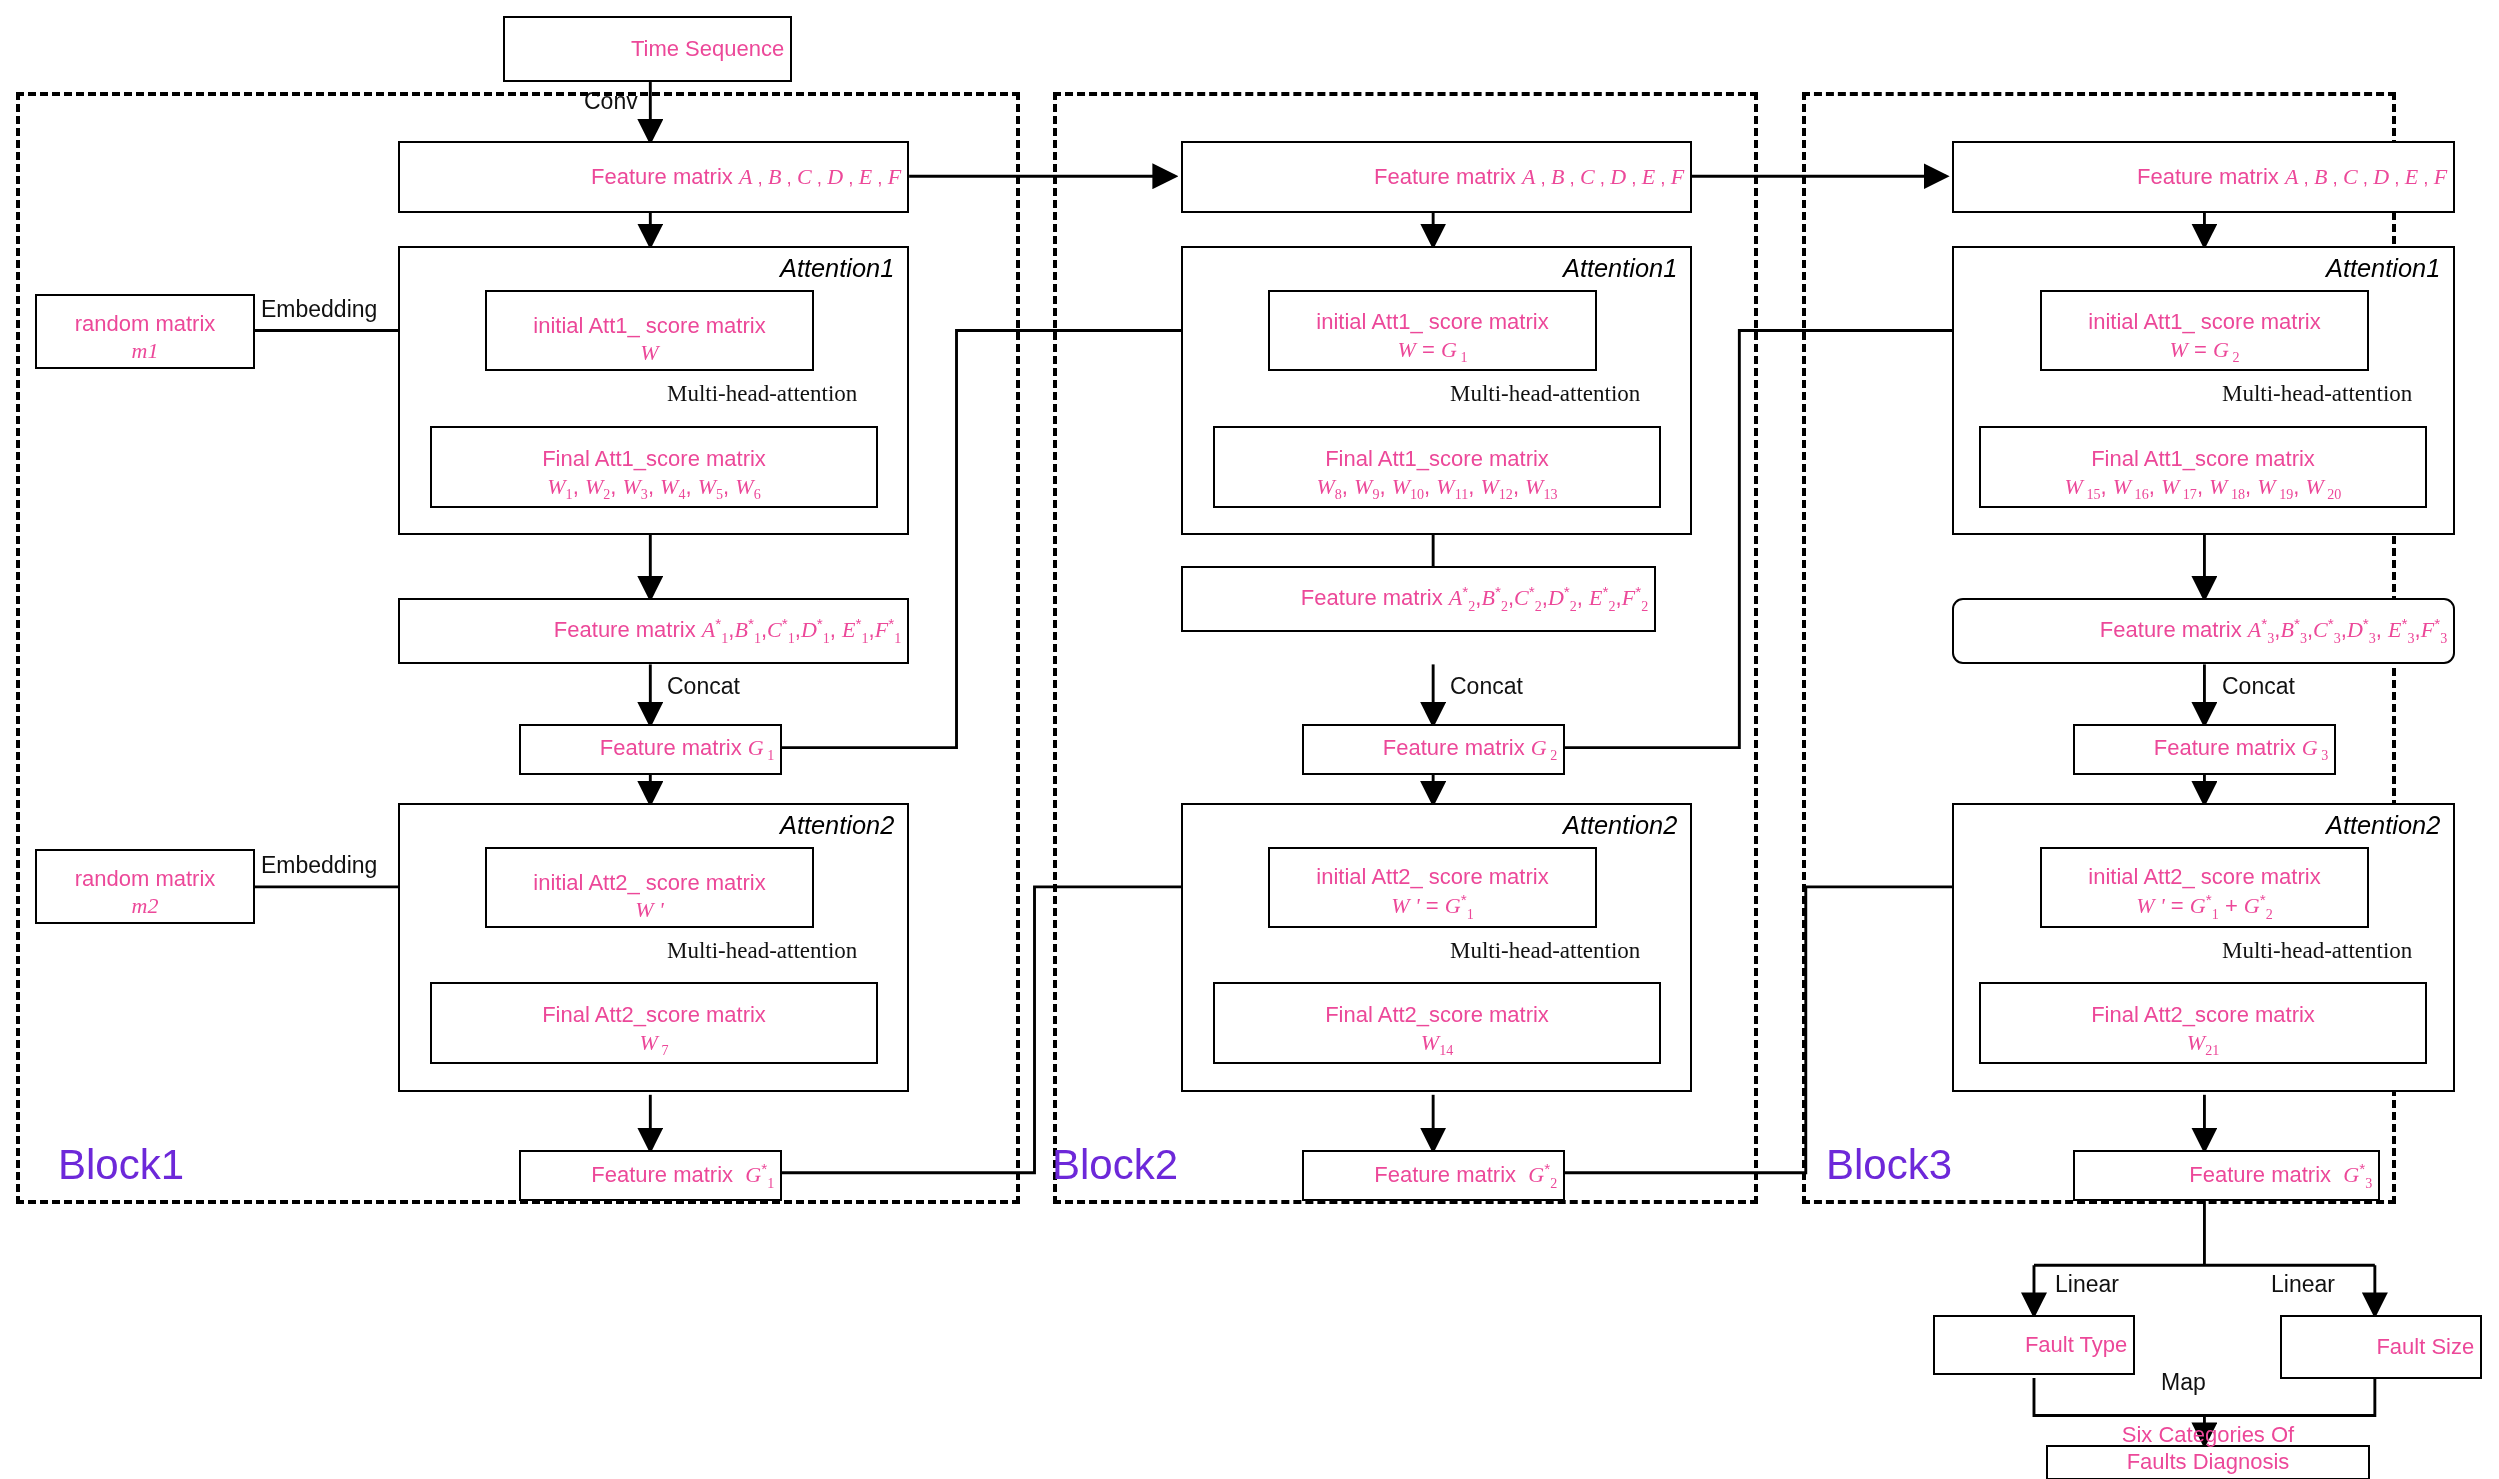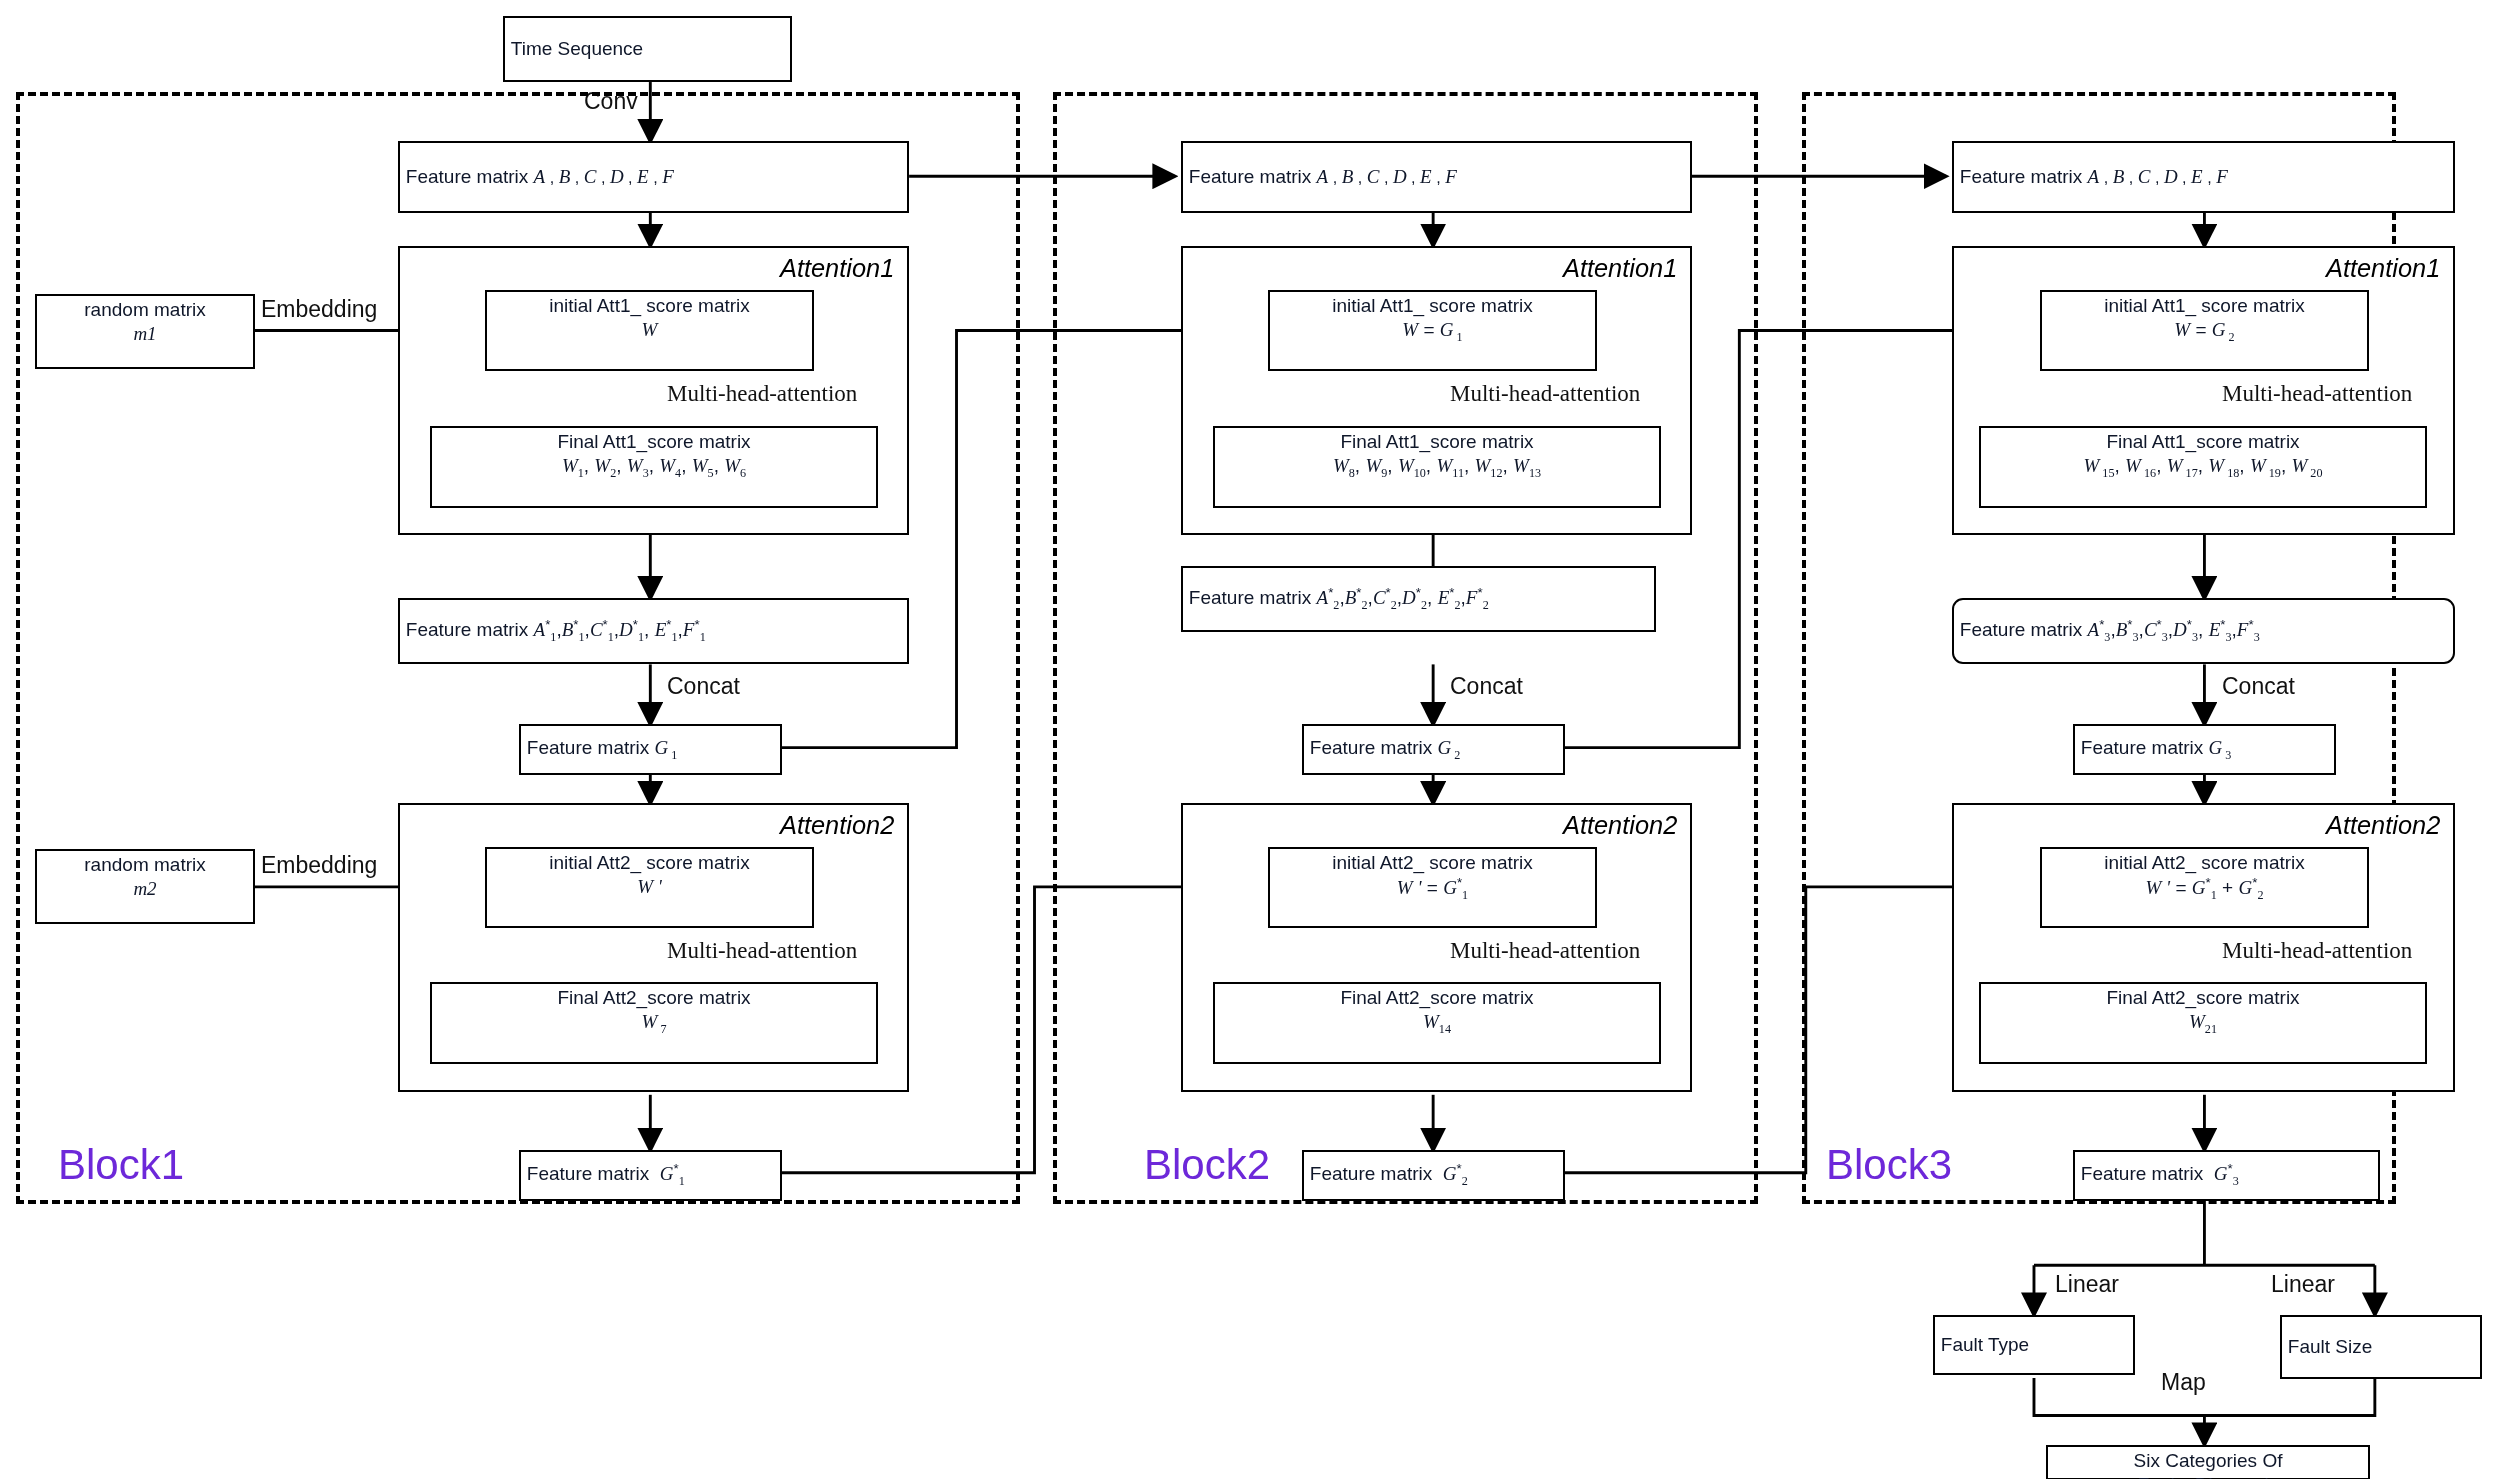--- a/index.html
+++ b/index.html
@@ -4,22 +4,22 @@
 <style>
   html,body{margin:0;padding:0;background:#ffffff;}
   body{font-family:"Liberation Sans",sans-serif;}
   #stage{position:relative;width:2500px;height:1479px;background:#fff;overflow:hidden;}
   svg#wires{position:absolute;left:0;top:0;width:2500px;height:1479px;pointer-events:none;}
 
   .blk{position:absolute;border:4px dashed #000;box-sizing:border-box;}
   .blk-label{position:absolute;font-size:42px;color:#6d28d9;white-space:nowrap;}
 
   .box{position:absolute;box-sizing:border-box;border:2.9px solid #000;background:#fff;
-       display:flex;align-items:center;justify-content:flex-start;text-align:center;
-       font-size:19px;color:#0f172a;line-height:1.25;padding:2.3px 5.8px;}
+       display:flex;align-items:center;justify-content:flex-end;text-align:center;
+       font-size:22px;color:#ec4899;line-height:1.25;padding:2.3px 5.8px;}
   .box.thin{border-width:2.3px;}
   .att{position:absolute;box-sizing:border-box;border:2.9px solid #000;background:#fff;}
   .att-title{position:absolute;right:12.7px;top:5.8px;font-size:25.4px;color:#000;white-space:nowrap;font-style:italic;}
 
   .edge-lab{position:absolute;font-size:23px;color:#111;white-space:nowrap;background:transparent;}
   .mhl{font-family:"Liberation Serif",serif;font-size:23px;}
 
   .mi{font-family:"Liberation Serif",serif;font-style:italic;}
   .sub{font-size:0.64em;vertical-align:sub;font-style:normal;font-family:"Liberation Serif",serif;}
   .sup{font-size:0.70em;vertical-align:super;font-style:normal;}
@@ -89,21 +89,21 @@
 
   <div class="box" style="left:503px;top:16px;width:289px;height:66px;">
     <span>Time Sequence</span>
   </div>
   <div class="edge-lab" style="left:584px;top:88px;">Conv</div>
 
   <div class="blk" style="left:16px;top:92px;width:1004px;height:1112px;"></div>
   <div class="blk-label" style="left:58px;top:1141px;">Block1</div>
 
   <div class="blk" style="left:1053px;top:92px;width:705px;height:1112px;"></div>
-  <div class="blk-label" style="left:1144px;top:1141px;">Block2</div>
+  <div class="blk-label" style="left:1052px;top:1141px;">Block2</div>
 
   <div class="blk" style="left:1802px;top:92px;width:594px;height:1112px;"></div>
   <div class="blk-label" style="left:1826px;top:1141px;">Block3</div>
 
   <div class="box" style="left:398px;top:141px;width:511px;height:72px;">
     <span>Feature matrix&nbsp;<span class="mi">A</span><span class="cm">&nbsp;,&nbsp;</span><span class="mi">B</span><span class="cm">&nbsp;,&nbsp;</span><span class="mi">C</span><span class="cm">&nbsp;,&nbsp;</span><span class="mi">D</span><span class="cm">&nbsp;,&nbsp;</span><span class="mi">E</span><span class="cm">&nbsp;,&nbsp;</span><span class="mi">F</span></span>
   </div>
 
   <div class="box" style="left:35px;top:294px;width:220px;height:75px;flex-direction:column;">
     <span>random matrix</span>

